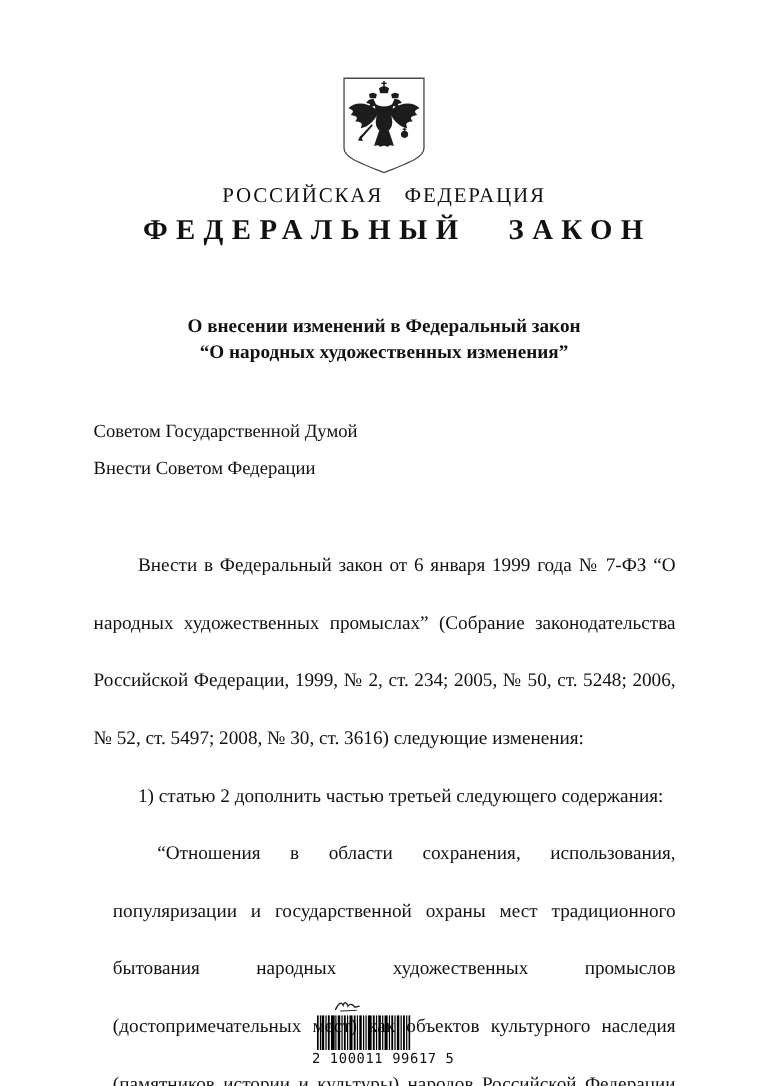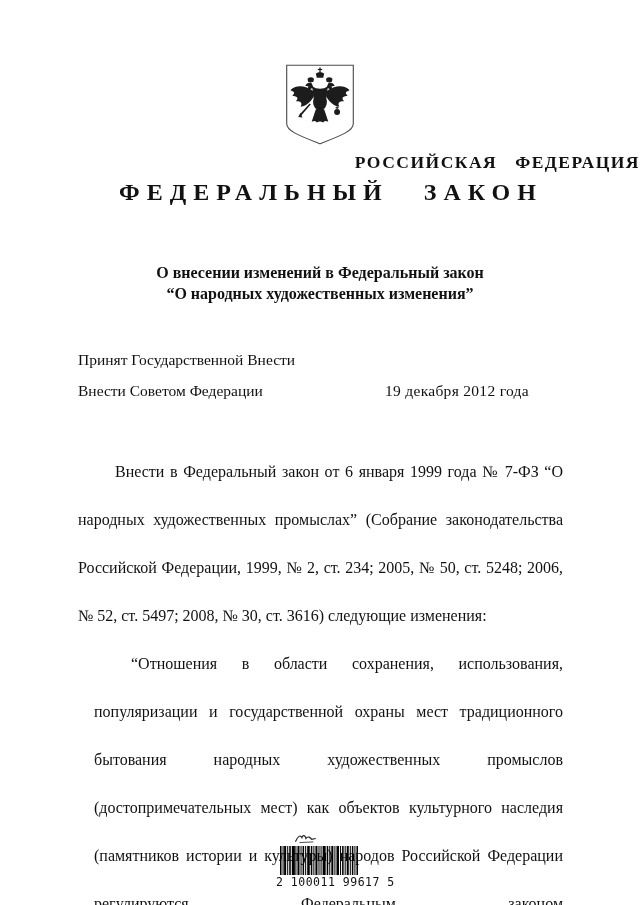--- a/index.html
+++ b/index.html
@@ -22,26 +22,25 @@
     left: 283px;
     top: 61px;
     width: 74px;
     height: 88px;
   }
   .country {
     position: absolute;
     top: 152px;
     left: 0;
     width: 100%;
-    text-align: right;
+    text-align: center;
     font-size: 17.5px;
     letter-spacing: 1.5px;
     word-spacing: 12px;
     white-space: nowrap;
-    font-weight: bold;
   }
   .doctype {
     position: absolute;
     top: 179px;
     left: 0;
     width: 100%;
     text-align: center;
     font-size: 24px;
     font-weight: bold;
     letter-spacing: 7px;
@@ -91,21 +90,21 @@
   .body-text p {
     margin: 0;
     text-indent: 37px;
   }
   .body-text p.justify-last {
     text-align-last: justify;
     margin-left: 16px;
   }
   .barcode {
     position: absolute;
-    left: 276px;
+    left: 260px;
     top: 832px;
     width: 86px;
     text-align: right;
   }
   .barcode .mark {
     display: block;
     margin: 0 auto 1px 16px;
     width: 28px;
     height: 13px;
   }
@@ -157,30 +156,30 @@
 
   <div class="doctype">ФЕДЕРАЛЬНЫЙ ЗАКОН</div>
 
   <div class="law-title">
     <div>О внесении изменений в Федеральный закон</div>
     <div>“О народных художественных изменения”</div>
   </div>
 
   <div class="adoption">
     <div class="adopt-row">
-      <span class="adopt-label">Принят Государственной Внести</span>
+      <span class="adopt-label">Советом Государственной Думой</span>
     </div>
     <div class="adopt-row">
       <span class="adopt-label">Внести Советом Федерации</span>
-      <span class="adopt-date">19 декабря 2012 года</span>
     </div>
   </div>
 
   <div class="body-text">
     <p>Внести в Федеральный закон от 6 января 1999 года № 7-ФЗ “О народных художественных промыслах” (Собрание законодательства Российской Федерации, 1999, № 2, ст. 234; 2005, № 50, ст. 5248; 2006, № 52, ст. 5497; 2008, № 30, ст. 3616) следующие изменения:</p>
+    <p>1) статью 2 дополнить частью третьей следующего содержания:</p>
     <p class="justify-last">“Отношения в области сохранения, использования, популяризации и государственной охраны мест традиционного бытования народных художественных промыслов (достопримечательных мест) как объектов культурного наследия (памятников истории и культуры) народов Российской Федерации регулируются Федеральным законом</p>
   </div>
 
   <div class="barcode">
     <svg class="mark" viewBox="0 0 30 16" aria-hidden="true">
       <path d="M2,12 C5,5 8,3 10,7 C11,3 14,4 15,8 C17,5 20,6 22,9 L27,8" fill="none" stroke="#222" stroke-width="1.4"></path>
       <path d="M7,13 L24,12.2" fill="none" stroke="#222" stroke-width="1"></path>
     </svg>
     <svg class="bars" viewBox="0 0 76 29" preserveAspectRatio="none" aria-hidden="true">
       <g fill="#000">

